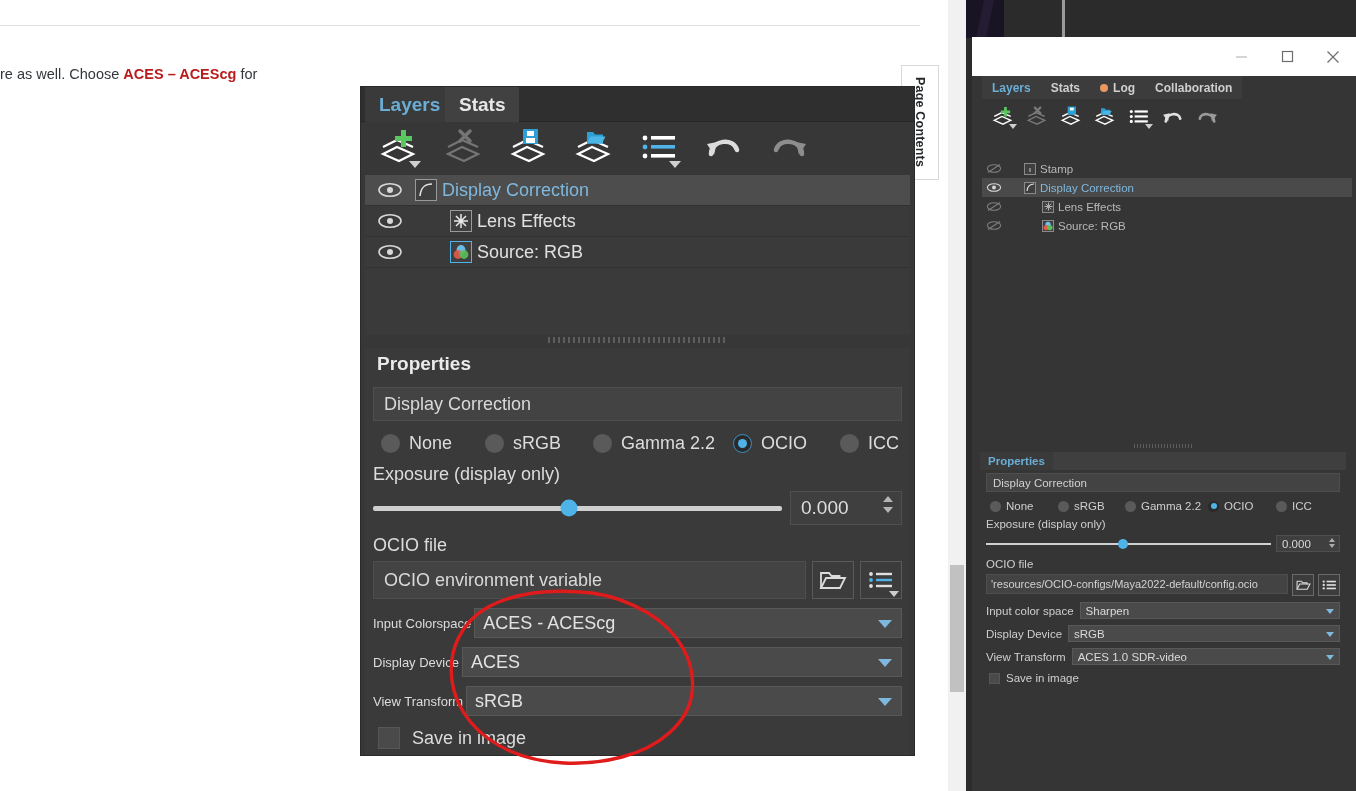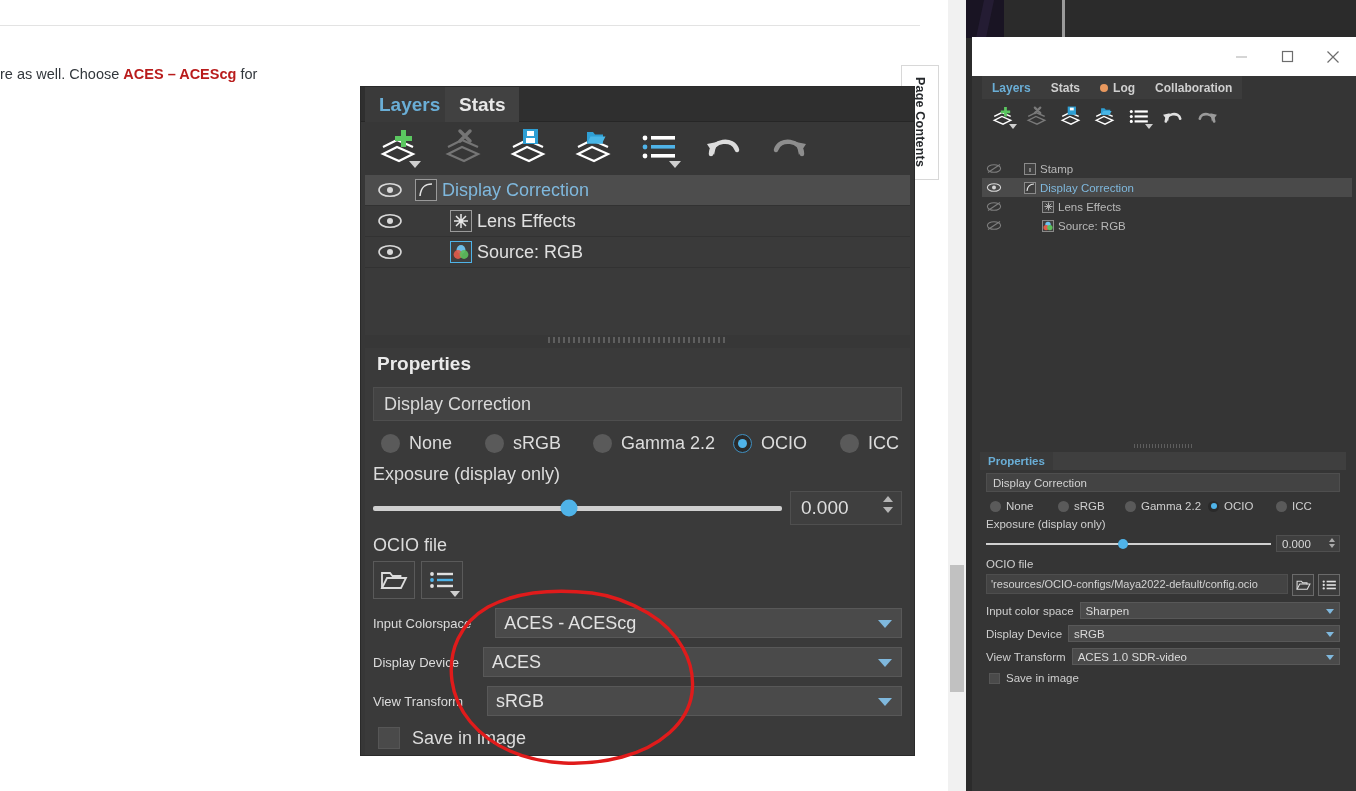--- a/index.html
+++ b/index.html
@@ -128,21 +128,21 @@
     display: flex; align-items: center; padding: 0 10px; font-size: 18px; color: #d9d9d9;
     overflow: hidden; white-space: nowrap;
   }
   .sqbtn {
     width: 42px; height: 38px; background: #3c3c3c; border: 1px solid #5a5a5a;
     display: flex; align-items: center; justify-content: center; position: relative;
   }
   .combo-row { display: flex; align-items: center; margin-top: 9px; }
   .combo-lbl { font-size: 13px; color: #dcdcdc; white-space: nowrap; }
   .combo {
-    flex: 1; height: 30px; margin-left: 24px; background: #4a4a4a; border: 1px solid #585858;
+    flex: 1; height: 30px; margin-left: 3px; background: #4a4a4a; border: 1px solid #585858;
     display: flex; align-items: center; padding: 0 8px; font-size: 18px; color: #e2e2e2;
     position: relative;
   }
   .combo .ca {
     position: absolute; right: 9px; top: 50%; margin-top: -3px;
     width: 0; height: 0; border-left: 7px solid transparent; border-right: 7px solid transparent;
     border-top: 8px solid #7fb8dd;
   }
   .chk-row { display: flex; align-items: center; margin-top: 11px; }
   .chk-box { width: 22px; height: 22px; background: #4a4a4a; border: 1px solid #565656; margin: 0 12px 0 5px; }
@@ -436,20 +436,23 @@
           <span>0.000</span>
           <span class="arrows">
               <b class="up"></b>
               <b class="dn"></b>
             </span>
         </span>
       </div>
 
       <div class="big-label">OCIO file</div>
       <div class="file-row">
+        <span class="file-input">
+          <span>OCIO environment variable</span>
+        </span>
         <span class="sqbtn">
           <svg width="28" height="22" viewBox="0 0 28 22">
             <path d="M2 19 V4 h8 l2.5 3 h8 v3" fill="none" stroke="#dcdcdc" stroke-width="1.8"></path>
             <path d="M2 19 L7 9 h19 l-5 10 z" fill="none" stroke="#dcdcdc" stroke-width="1.8"></path>
           </svg>
         </span>
         <span class="sqbtn">
           <svg width="26" height="20" viewBox="0 0 26 20">
             <circle cx="3" cy="4" r="1.9" fill="#e0e0e0"></circle>
               <circle cx="3" cy="10" r="1.9" fill="#4fb3e8"></circle>

